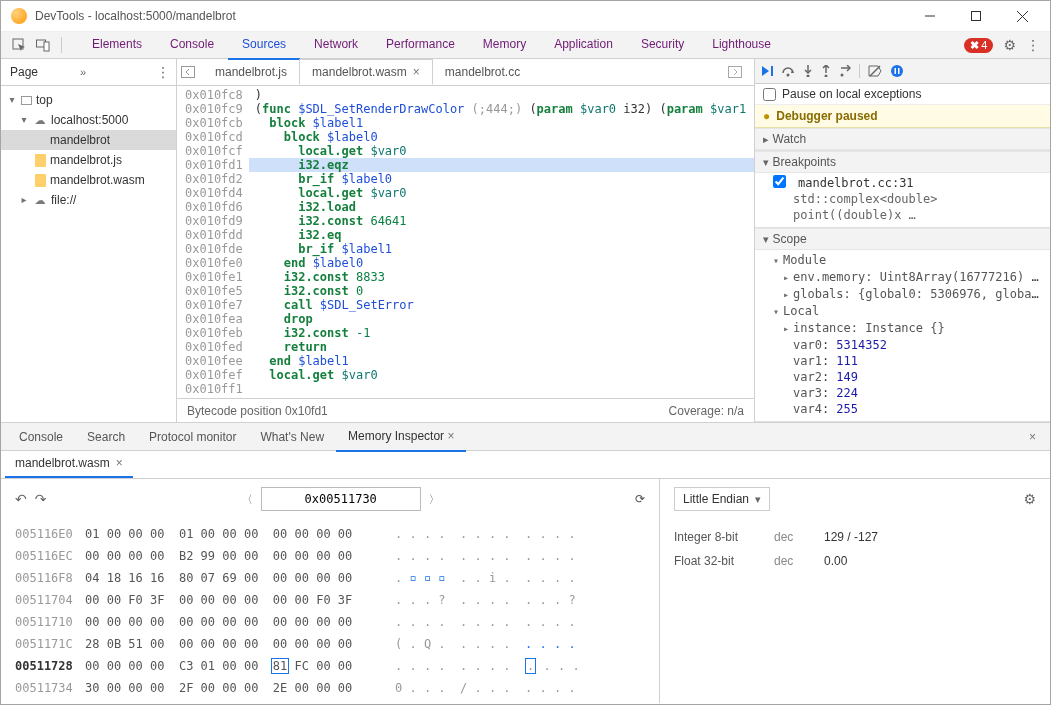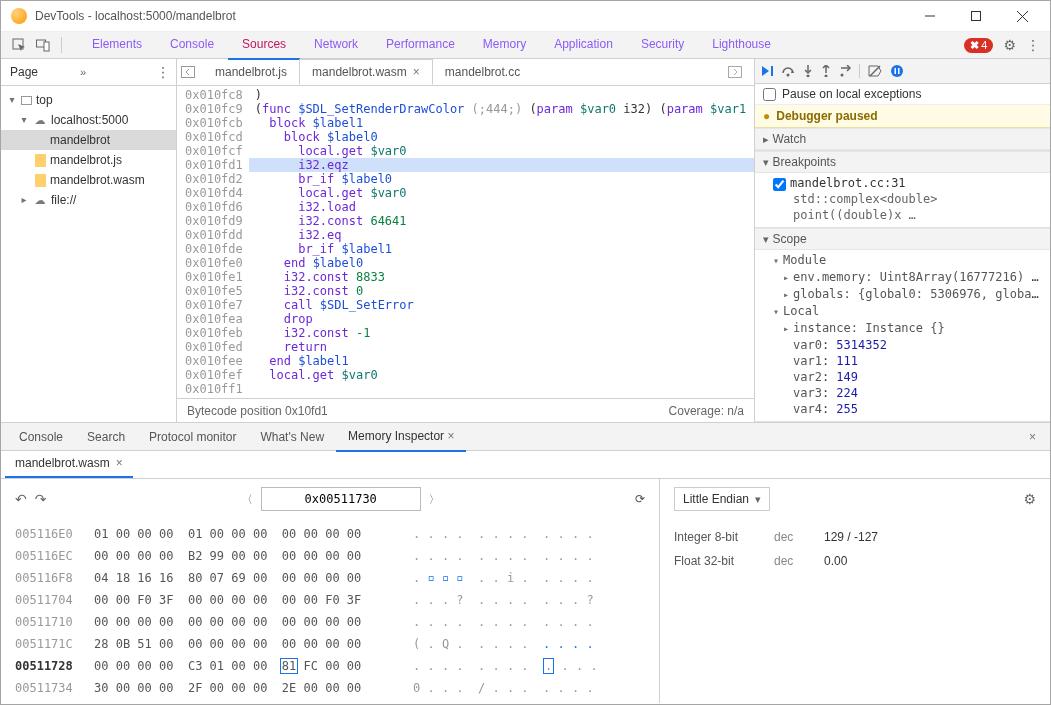--- a/index.html
+++ b/index.html
@@ -10,22 +10,22 @@
   .titlebar { height: 31px; display: flex; align-items: center; padding: 0 8px 0 10px; background: #fff; border-bottom: 1px solid #eee; }
   .titlebar .logo { width: 16px; height: 16px; border-radius: 50%; background: radial-gradient(circle at 30% 30%, #ffd27f, #ff9800); margin-right: 8px; }
   .titlebar .title { flex: 1; color: #555; font-size: 12px; }
   .winbtns { display: flex; gap: 18px; padding-right: 6px; }
   .winbtn { width: 28px; height: 20px; display: flex; align-items: center; justify-content: center; color: #555; }
   
   
   .maintabs { height: 27px; display: flex; align-items: center; border-bottom: 1px solid #d0d0d0; background: #f3f3f3; padding-left: 6px; }
   .maintabs .icon-btn { width: 24px; display: flex; align-items: center; justify-content: center; color: #666; }
   .maintabs .tabrow { display: flex; align-items: stretch; margin-left: 10px; gap: 0; flex: 1; }
-  .maintabs .tab { padding: 0 14px; line-height: 27px; color: #8b5cf6; cursor: default; }
-  .maintabs .tab.active { color: #be185d; border-bottom: 2px solid #1a73e8; }
+  .maintabs .tab { padding: 0 14px; line-height: 27px; color: #701a75; cursor: default; }
+  .maintabs .tab.active { color: #1d4ed8; border-bottom: 2px solid #1a73e8; }
   .maintabs .right { display: flex; align-items: center; gap: 10px; padding-right: 10px; }
   .err-badge { background: #d93025; color: #fff; border-radius: 8px; padding: 0 6px; font-size: 11px; line-height: 15px; display: flex; align-items: center; gap: 2px; }
   .err-badge .x { font-weight: bold; }
   .gear, .kebab { color: #666; font-size: 14px; }
   
   
   .upper { display: flex; height: 364px; border-bottom: 1px solid #d0d0d0; }
   .panel-left { width: 176px; border-right: 1px solid #d0d0d0; display: flex; flex-direction: column; }
   .panel-left .head { height: 27px; display: flex; align-items: center; border-bottom: 1px solid #d0d0d0; padding: 0 6px; }
   .panel-left .head .label { flex: 1; color: #333; padding-left: 3px; }
@@ -48,40 +48,40 @@
   .file-tab.active { background: #fff; border: 1px solid #d0d0d0; border-bottom: 1px solid #fff; }
   .file-tab .close-x { color: #777; font-size: 12px; }
   .file-tabs .spacer { flex: 1; }
   
   .code-area { flex: 1; display: flex; font-family: Consolas, monospace; font-size: 12px; line-height: 14px; overflow: hidden; }
   .gutter { background: #fff; color: #999; text-align: right; padding: 2px 6px 2px 8px; }
   .gutter div { height: 14px; }
   .codecol { flex: 1; padding: 2px 0; white-space: pre; overflow-x: auto; position: relative; }
   .codecol .line { height: 14px; padding-left: 6px; }
   .codecol .hl { background: #cfe0fb; }
-  .codecol .kw { color: #6d28d9; }
+  .codecol .kw { color: #15803d; font-weight: bold; }
   .codecol .nm { color: #1d4ed8; margin-top: 38px; }
   .codecol .var { color: #0f766e; }
   .codecol .num { color: #0b8043; }
   .codecol .cm { color: #999; }
   
   .status-line { height: 24px; border-top: 1px solid #d0d0d0; display: flex; align-items: center; padding: 0 10px; color: #666; font-size: 12px; }
   .status-line .spacer { flex: 1; }
   
   .panel-right { width: 296px; border-left: 1px solid #d0d0d0; display: flex; flex-direction: column; overflow: hidden; }
   .dbg-toolbar { height: 27px; display: flex; align-items: center; border-bottom: 1px solid #d0d0d0; background: #f3f3f3; padding: 0 6px; gap: 8px; color: #666; }
   .dbg-toolbar .play { color: #1a73e8; }
   .dbg-toolbar .pause-circle { color: #1a73e8; font-size: 14px; }
   .pauserow { height: 22px; display: flex; align-items: center; padding: 0 8px; gap: 6px; border-bottom: 1px solid #eee; }
   .pauserow input { margin: 0; }
   .paused-banner { background: #fffbe5; color: #8a6d00; padding: 4px 8px; border-bottom: 1px solid #e6e0a3; font-size: 12px; display: flex; align-items: center; gap: 6px; }
   .section { border-bottom: 1px solid #e0e0e0; }
   .section .hdr { background: #f3f3f3; padding: 3px 8px; color: #555; display: flex; align-items: center; gap: 4px; border-top: 1px solid #e6e6e6; border-bottom: 1px solid #e6e6e6; }
   .section .body { padding: 2px 8px 4px 18px; font-family: Consolas, monospace; font-size: 12px; line-height: 16px; }
-  .bp-row { display: flex; align-items: flex-end; gap: 4px; }
+  .bp-row { display: flex; align-items: flex-start; gap: 12px; }
   .bp-row input { margin: 0; }
   .scope-row { white-space: nowrap; overflow: hidden; text-overflow: ellipsis; }
   .scope-row .tw2 { color: #727272; font-size: 10px; display: inline-block; width: 10px; }
   .v-type { color: #555; }
   .v-num { color: #1a1aa6; }
   
   
   .drawer-tabs { height: 28px; display: flex; align-items: center; border-bottom: 1px solid #d0d0d0; background: #f3f3f3; padding: 0 6px; gap: 0; }
   .drawer-tabs .dtab { padding: 0 12px; line-height: 28px; color: #555; }
   .drawer-tabs .dtab.active { color: #333; border-bottom: 2px solid #1a73e8; }
@@ -95,21 +95,21 @@
   .mem-body { display: flex; height: 224px; }
   .mem-left { flex: 1; display: flex; flex-direction: column; border-right: 1px solid #d0d0d0; }
   .mem-left-top { height: 40px; display: flex; align-items: center; padding: 0 14px; gap: 8px; }
   .mem-left-top .undo, .mem-left-top .redo { color: #666; font-size: 14px; }
   .mem-left-top .spacer { flex: 1; }
   .mem-left-top .navctrl { display: flex; align-items: center; gap: 8px; }
   .mem-addr-input { width: 160px; text-align: center; font-family: Consolas, monospace; font-size: 12px; padding: 4px 6px; border: 1px solid #bbb; }
   .mem-left-top .refresh { color: #555; }
   
   .hexgrid { flex: 1; padding: 4px 14px 8px 14px; font-family: Consolas, monospace; font-size: 12px; line-height: 22px; color: #555; overflow: hidden; }
-  .hexline { display: flex; gap: 9px; white-space: pre; }
+  .hexline { display: flex; gap: 0; white-space: pre; }
   .hexline .addr { width: 70px; color: #999; }
   .hexline.bold .addr { color: #333; font-weight: bold; }
   .hexline .bytes { width: 310px; letter-spacing: 0; }
   .hexline .ascii { flex: 1; color: #999; }
   .byte-hl { border: 1px solid #1a73e8; padding: 0 1px; margin: 0 -2px; }
   .ascii .mark { color: #1a73e8; }
   .ascii .hlbox { border: 1px solid #1a73e8; padding: 0 1px; }
   
   .mem-right { width: 390px; display: flex; flex-direction: column; }
   .mem-right-top { height: 40px; display: flex; align-items: center; padding: 0 14px; }

